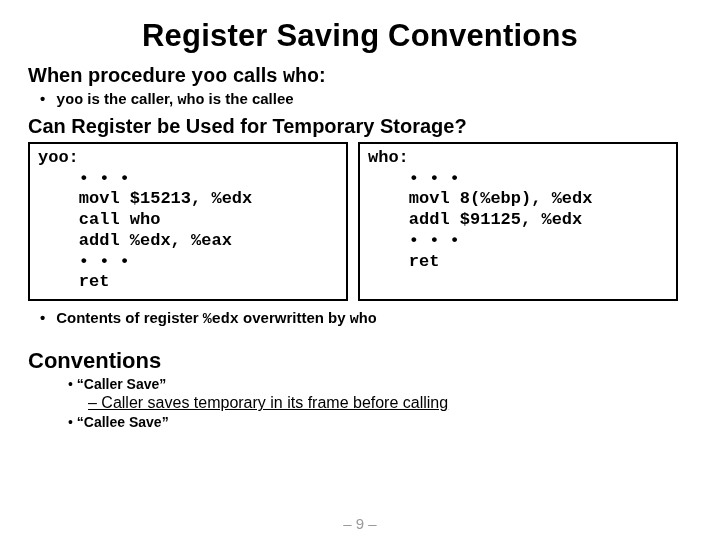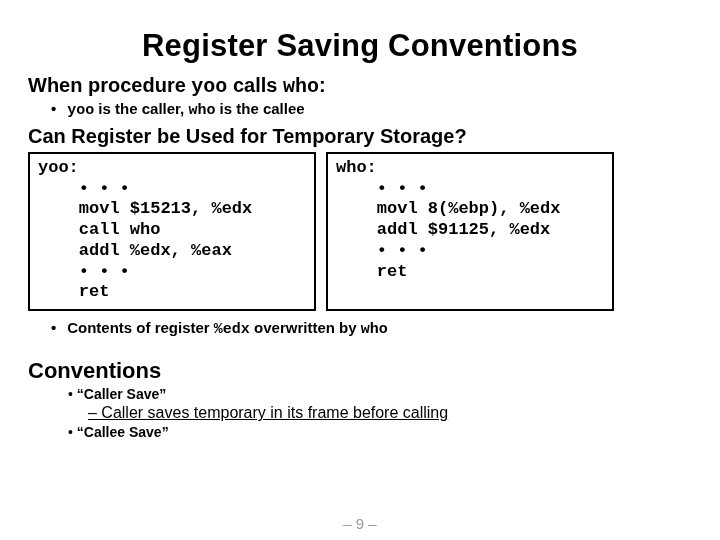--- a/index.html
+++ b/index.html
@@ -8,51 +8,51 @@
     width: 720px;
     height: 540px;
     background: #ffffff;
     font-family: Arial, Helvetica, sans-serif;
     color: #000000;
   }
   .slide {
     width: 720px;
     height: 540px;
     box-sizing: border-box;
-    padding: 22px 28px 0 28px;
+    padding: 12px 28px 0 28px;
     position: relative;
     border-radius: 27px;
   }
   .title {
     text-align: center;
     font-size: 31px;
     font-weight: bold;
     margin: 6px 0 10px 0;
     letter-spacing: 0.2px;
   }
   .h2 {
     font-size: 20px;
     font-weight: bold;
     margin: 4px 0 2px 0;
   }
   .mono { font-family: "Courier New", Courier, monospace; }
   .bullet {
     font-size: 15px;
     font-weight: bold;
-    margin: 2px 0 6px 23px;
+    margin: 2px 0 6px 12px;
   }
   .bullet .dot { display:inline-block; width:12px; }
   .codeboxes {
     display: flex;
     gap: 10px;
     margin: 4px 0 6px 0;
   }
   .codebox {
     border: 2px solid #000000;
-    width: 288px;
+    width: 320px;
     box-sizing: border-box;
     padding: 4px 8px 6px 8px;
     font-family: "Courier New", Courier, monospace;
     font-size: 17px;
     font-weight: bold;
     line-height: 1.22;
     white-space: pre;
   }
   .sub {
     font-size: 14px;

